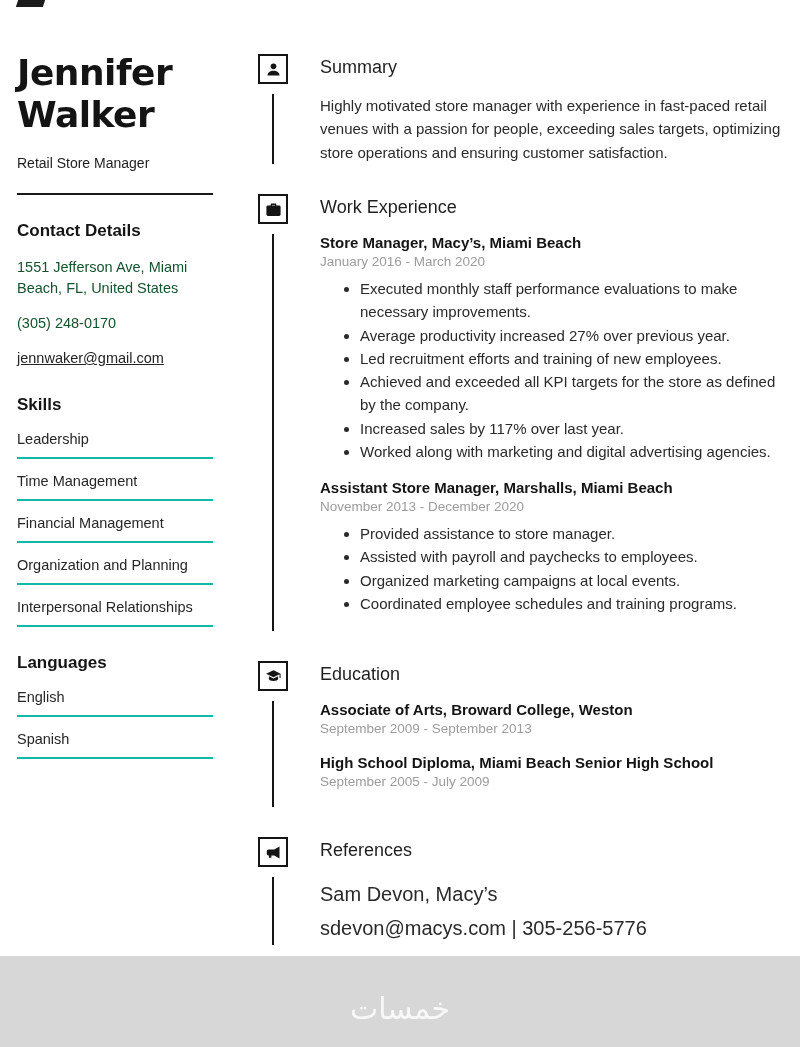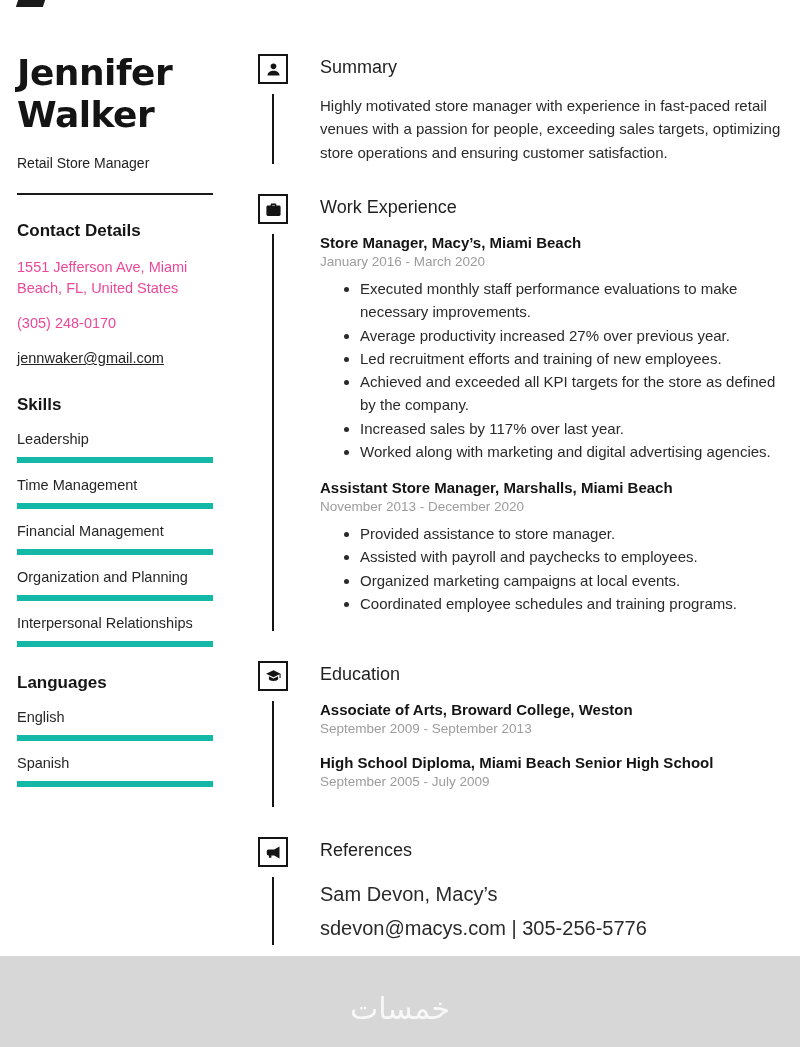--- a/index.html
+++ b/index.html
@@ -51,31 +51,31 @@
     margin-top: 26px;
     margin-bottom: 16px;
     font-size: 17px;
     font-weight: 700;
     color: #151515;
   }
 
   .contact-item {
     font-size: 14.5px;
     line-height: 1.45;
-    color: #ec4899;
+    color: #14532d;
     margin-bottom: 14px;
     display: block;
   }
   .email { text-decoration: underline; color: #232323; cursor: pointer; }
 
   .lined-item {
     font-size: 14.5px;
     color: #262626;
     padding-bottom: 10px;
-    border-bottom: 6px solid #14b8a6;
+    border-bottom: 2px solid #14b8a6;
     margin-bottom: 14px;
   }
 
   
   .main { flex: 1; padding-right: 14px; padding-top: 2px; }
 
   .section { display: flex; margin-bottom: 30px; }
 
   .rail { width: 80px; flex-shrink: 0; display: flex; flex-direction: column; }
   .icon-box {

